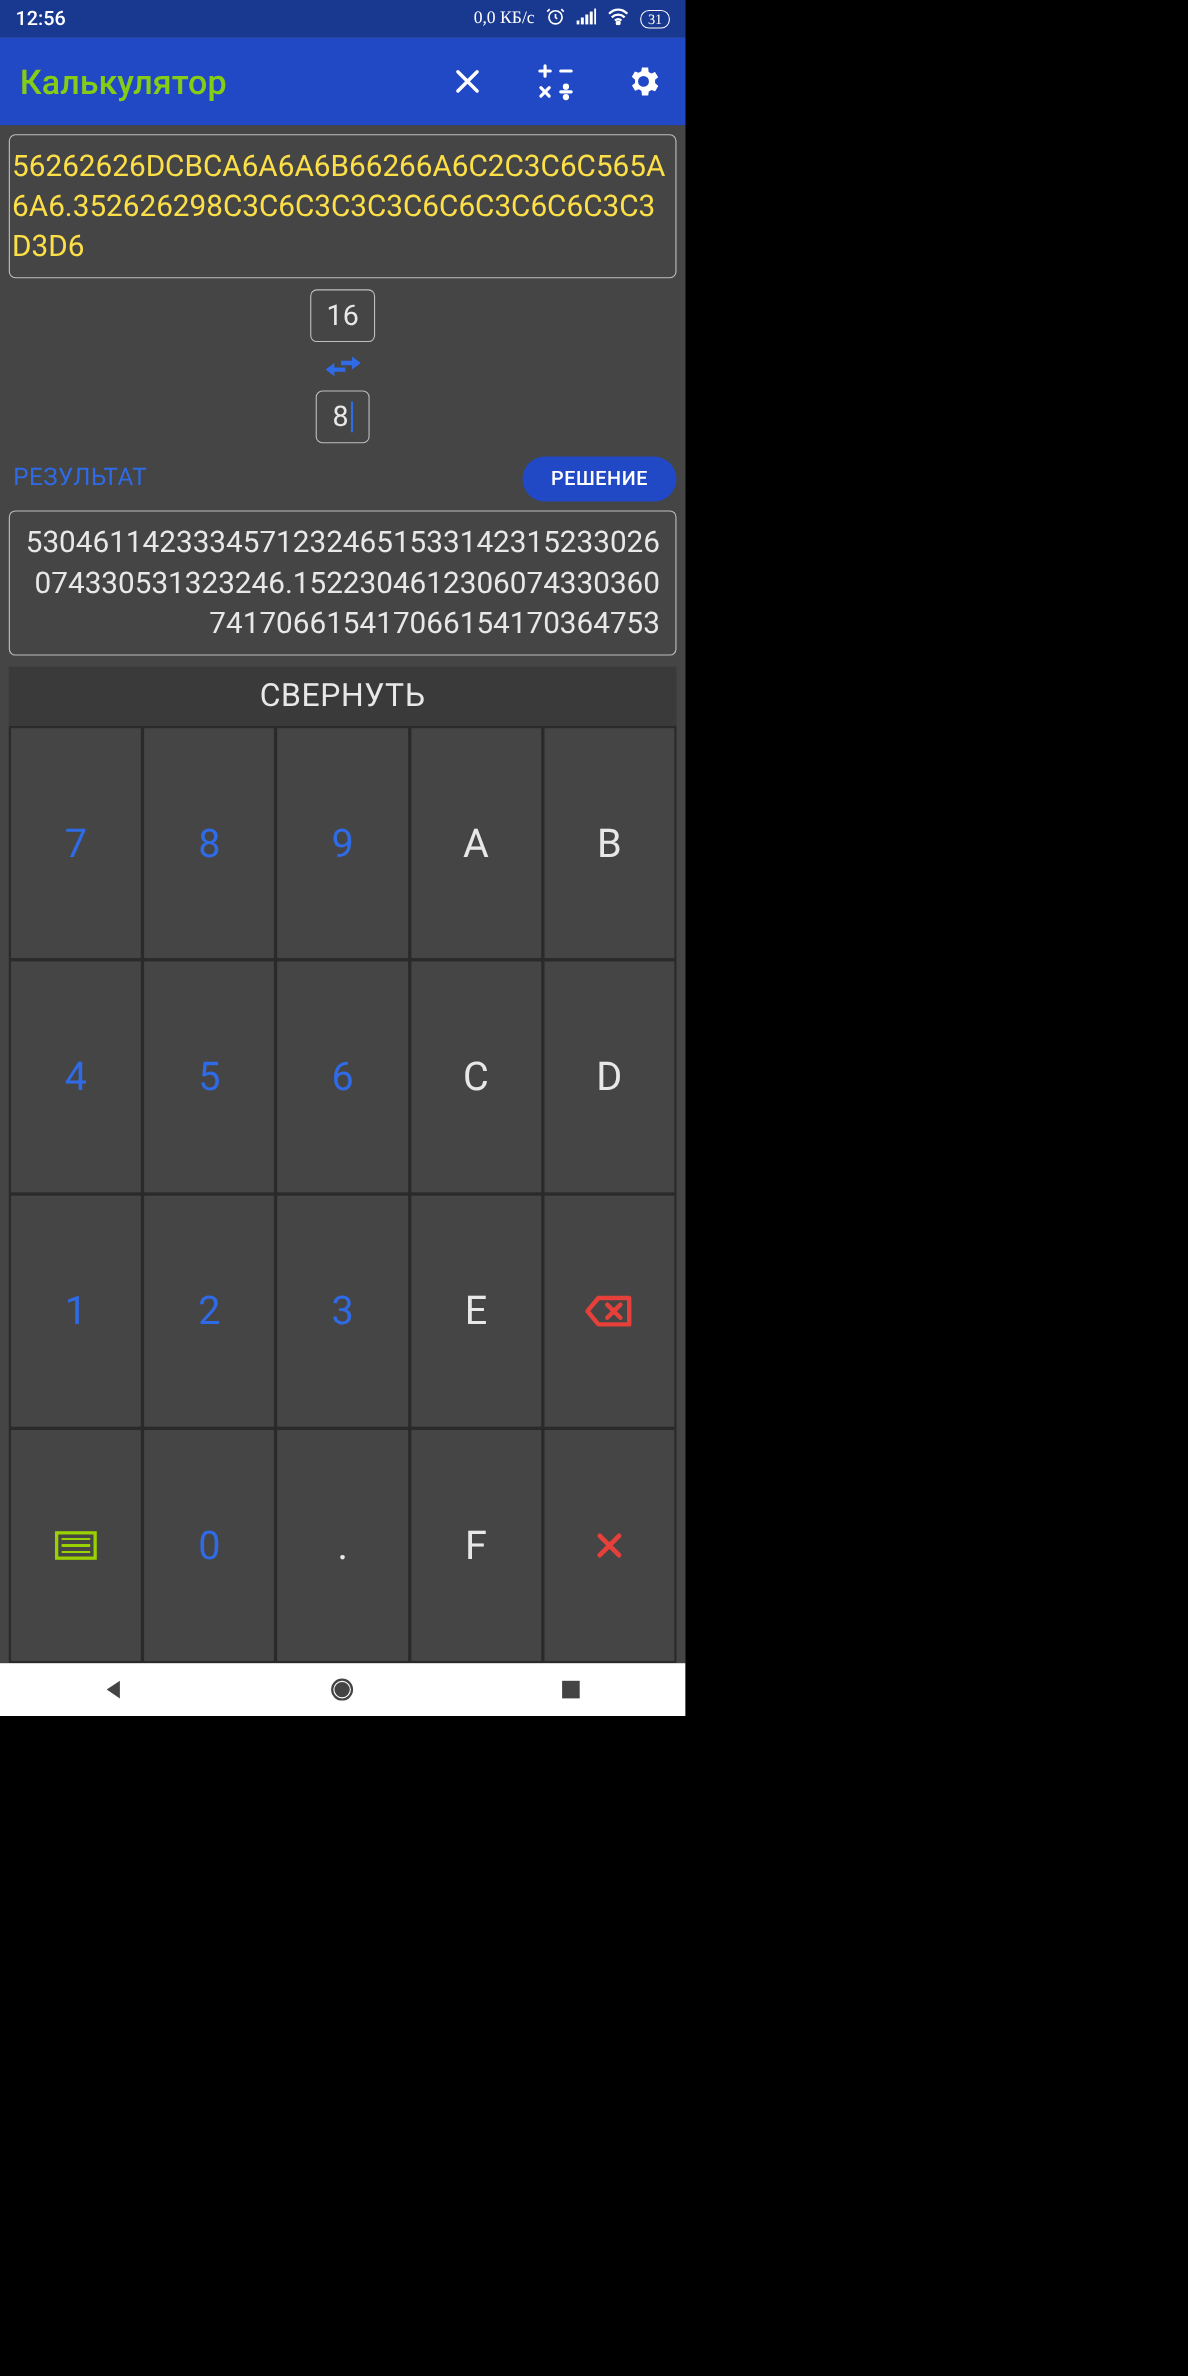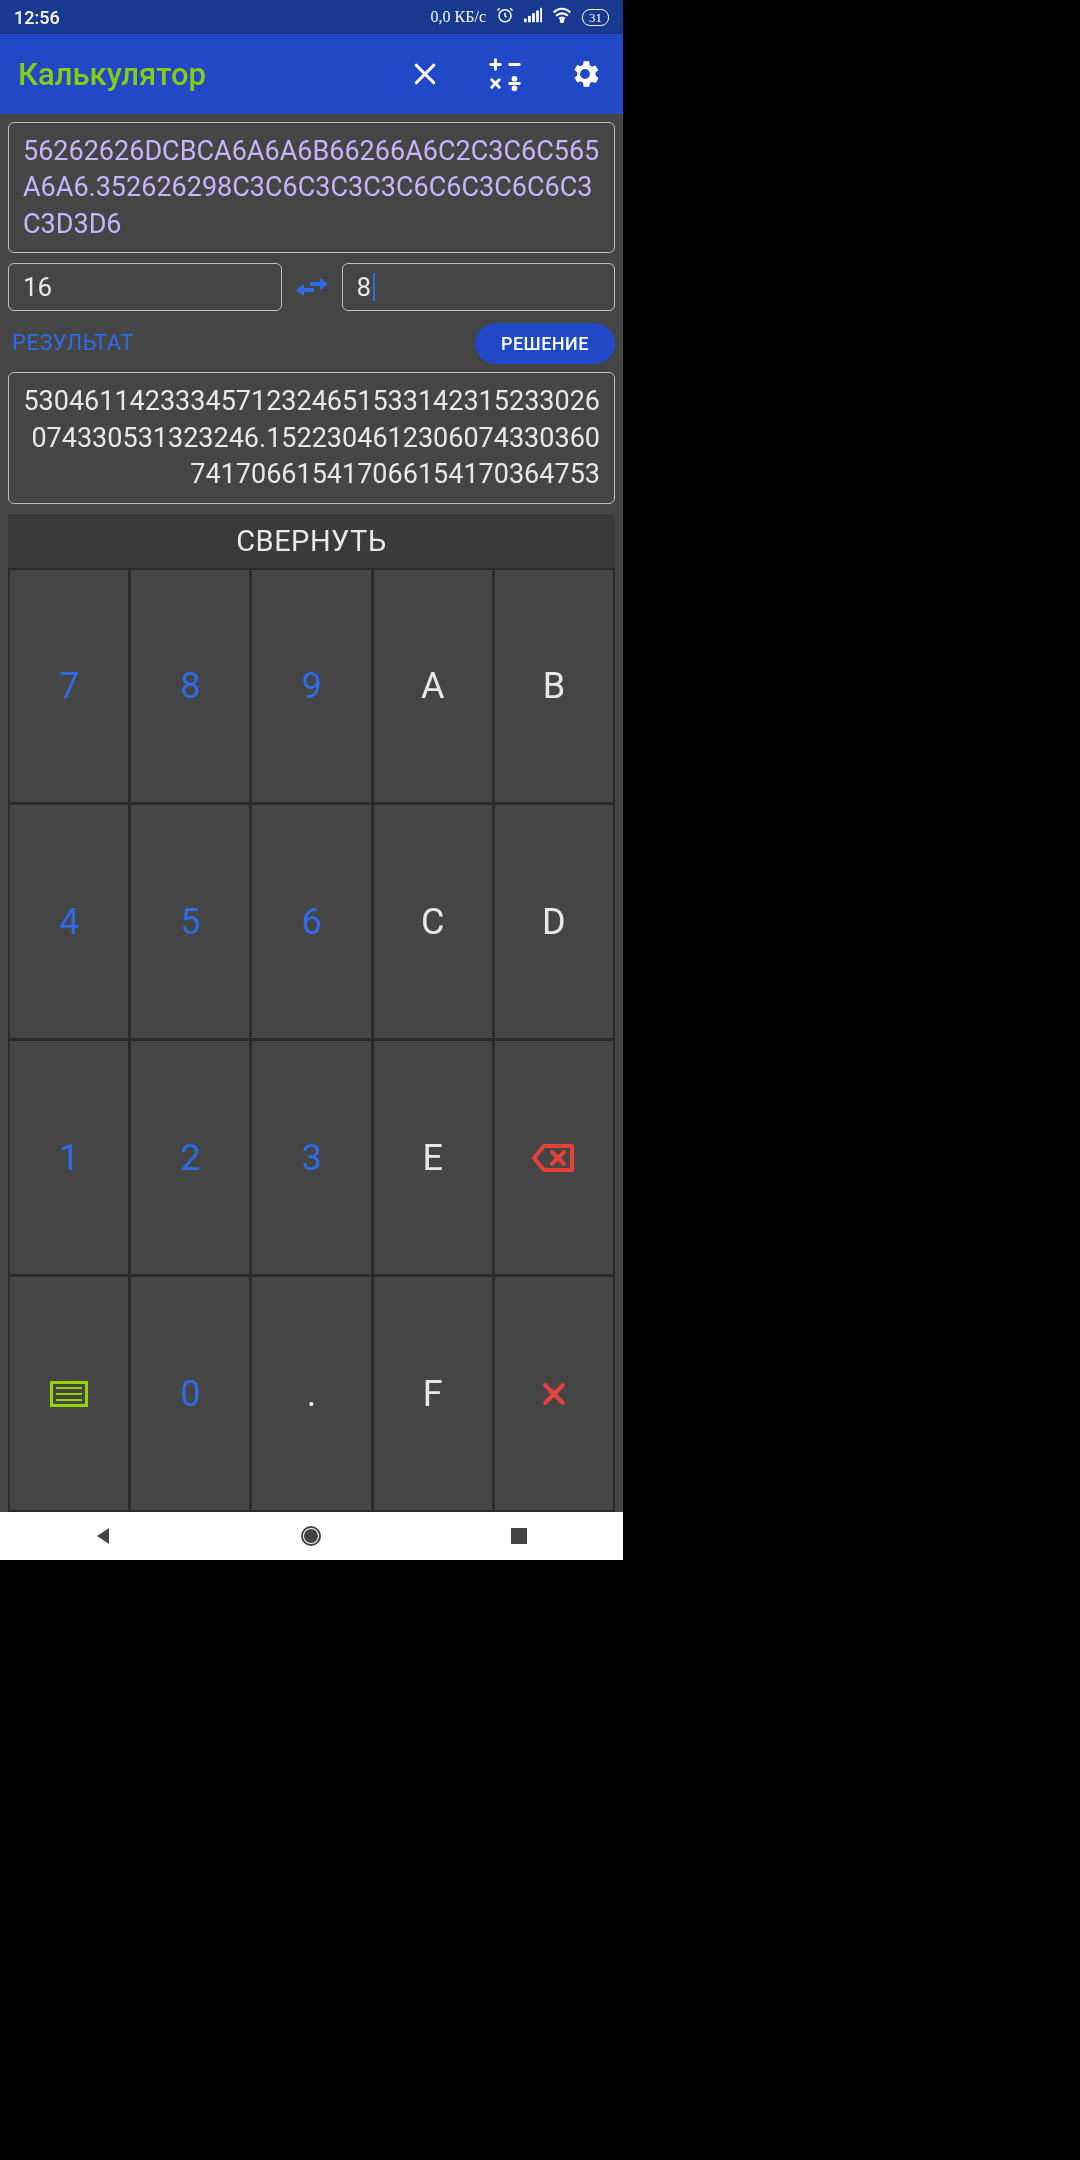--- a/index.html
+++ b/index.html
@@ -10,22 +10,22 @@
   .status-right { display: flex; align-items: center; gap: 10px; font-size: 16px; font-family: Liberation Serif, serif; }
   .battery { border: 1.5px solid #fff; border-radius: 8px; padding: 0 6px; font-size: 13px; line-height: 15px; }
   
   .app-bar { height: 80px; background: #2249c5; display: flex; align-items: center; padding: 0 18px; }
   .app-title { flex: 1; color: #84cc16; font-size: 31px; font-weight: 500; }
   .app-bar-icons { display: flex; gap: 40px; align-items: center; }
   .icon-btn { width: 40px; height: 40px; display: flex; align-items: center; justify-content: center; color: #fff; }
   
   .content { flex: 1; background: #454545; display: flex; flex-direction: column; padding: 8px 8px 0 8px; }
   .label { color: #2f6be6; font-size: 22px; font-weight: 400; margin: 6px 4px 8px 4px; letter-spacing: 0.5px; }
-  .input-box { border: 1.5px solid #bfbfbf; border-radius: 6px; background: #454545; padding: 10px 14px; color: #c4b5fd; font-size: 27px; line-height: 1.35; word-break: break-all; min-height: 48px; }
-  .bases-row { display: flex; align-items: center; gap: 10px; margin-top: 10px; }
+  .input-box { border: 1.5px solid #bfbfbf; border-radius: 6px; background: #454545; padding: 10px 2px; color: #fde047; font-size: 27px; line-height: 1.35; word-break: break-all; min-height: 48px; }
+  .bases-row { display: flex; align-items: center; gap: 10px; margin-top: 10px; flex-direction: column; }
   .base-input { flex: 1; border: 1.5px solid #bfbfbf; border-radius: 6px; background: #454545; padding: 8px 14px; color: #e8e8e8; font-size: 26px; min-height: 46px; display: flex; align-items: center; }
   .cursor::after { content: ''; display: inline-block; width: 2px; height: 28px; background: #2f6be6; margin-left: 2px; vertical-align: middle; }
   .swap { width: 40px; display: flex; justify-content: center; color: #2f6be6; padding: 0 4px; }
   .result-row { display: flex; align-items: center; margin-top: 12px; gap: 24px; }
   .solution-btn { background: #2249c5; color: #fff; font-size: 18px; font-weight: 500; padding: 10px 26px; border-radius: 28px; letter-spacing: 0.5px; }
   .result-box { border: 1.5px solid #bfbfbf; border-radius: 6px; background: #454545; padding: 10px 14px; margin-top: 8px; color: #e8e8e8; font-size: 27px; line-height: 1.35; word-break: break-all; text-align: right; }
   
   .collapse-bar { background: #3a3a3a; color: #e8e8e8; text-align: center; font-size: 29px; padding: 10px 0; letter-spacing: 0.5px; margin-top: 10px; }
   .keypad { display: grid; grid-template-columns: repeat(5, 1fr); grid-template-rows: repeat(4, 1fr); gap: 3px; background: #2a2a2a; flex: 1; padding: 2px; }
   .key { background: #454545; display: flex; align-items: center; justify-content: center; font-size: 36px; color: #e8e8e8; }

